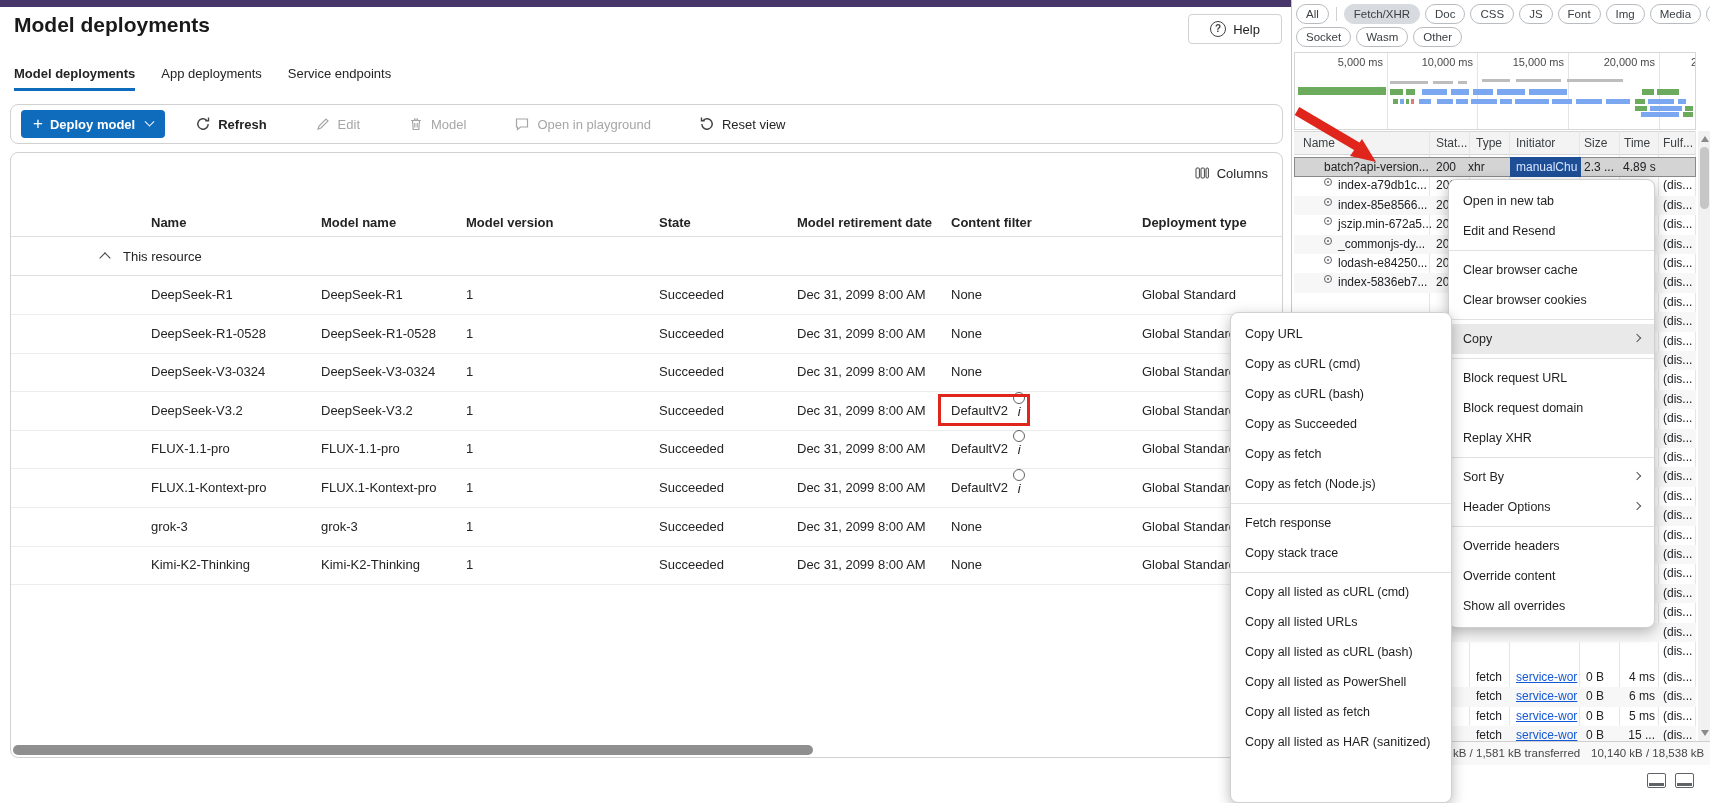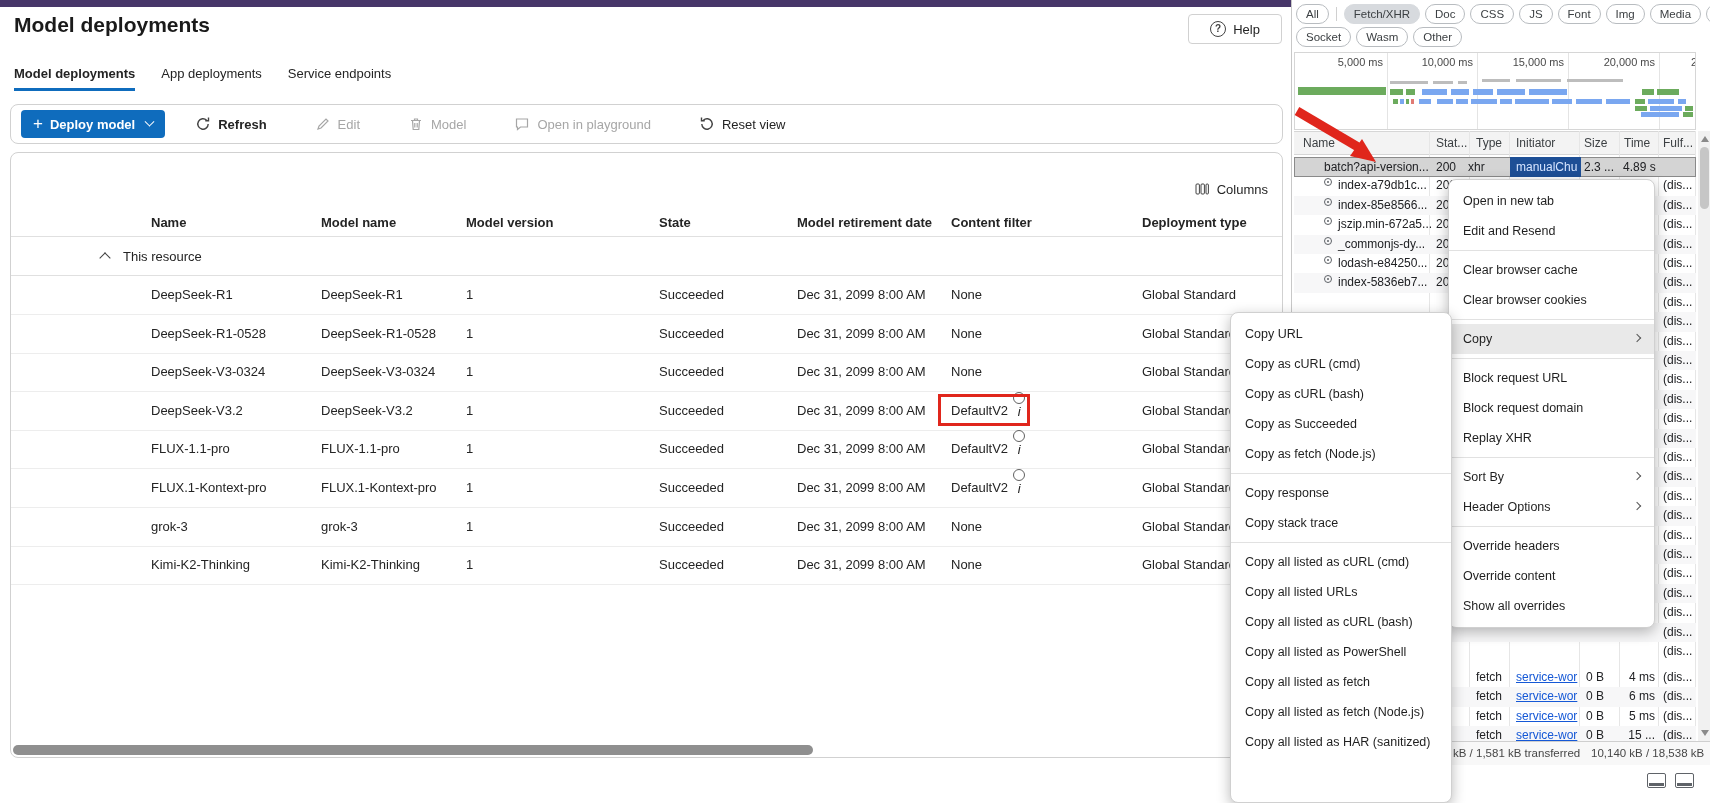--- a/index.html
+++ b/index.html
@@ -23,21 +23,21 @@
     border-radius:8px; display:flex; align-items:center; padding-left:10px; gap:10px; background:#fff; }
   .tbtn { display:flex; align-items:center; gap:7px; font-size:13px; padding:0 10px; height:28px; color:#242424; cursor:pointer;}
   .tbtn.disabled { color:#a6a6a6; }
   .deploy { background:#0f6cbd; color:#fff; border-radius:4px; font-weight:600; padding:0 12px; margin-right:10px;}
   .plus { font-size:17px; font-weight:400; line-height:26px; }
   .chev-dn { width:7px; height:7px; border-right:1.6px solid #fff; border-bottom:1.6px solid #fff; transform:rotate(45deg) translate(-2px,-2px); margin-left:4px;}
   .ticon { width:16px; height:16px; display:inline-block; }
 
   
   .card { position:absolute; left:10px; top:152px; width:1273px; height:606px; border:1px solid #d1d1d1; border-radius:8px; background:#fff; }
-  .columns-btn { position:absolute; right:14px; top:6px; height:28px; display:flex; align-items:center; gap:8px; font-size:13px; color:#242424; cursor:pointer;margin-top:16px;}
+  .columns-btn { position:absolute; right:14px; top:6px; height:28px; display:flex; align-items:center; gap:8px; font-size:13px; color:#242424; cursor:pointer;}
   .thead span { position:absolute; top:62px; font-size:13px; font-weight:700; color:#242424; }
   .thead-line { position:absolute; left:0; right:0; top:83px; height:1px; background:#e0e0e0; }
   .group-row { position:absolute; left:0; right:0; top:84px; height:39px; border-bottom:1px solid #e0e0e0; }
   .chev-up { position:absolute; left:90px; top:17px; width:8px; height:8px; border-left:1.6px solid #424242; border-top:1.6px solid #424242; transform:rotate(45deg);}
   .group-label { position:absolute; left:112px; top:0; line-height:39px; font-size:13px; color:#242424; }
   .trow { position:absolute; left:0; right:0; height:39px; border-bottom:1px solid #ededed; }
   .trow span { position:absolute; top:0; line-height:38px; font-size:13px; color:#242424; white-space:nowrap;}
   .link { color:#0f6cbd; cursor:pointer; }
   .info-icon { display:inline-block; width:12px; height:12px; border:1px solid #616161; border-radius:50%;
     font-size:9px; line-height:11px; text-align:center; color:#616161; margin-left:5px; vertical-align:1px; font-style:italic;}
@@ -516,28 +516,28 @@
       <div class="msep"></div>
       <div class="mitem">Override headers</div>
       <div class="mitem">Override content</div>
       <div class="mitem">Show all overrides</div>
     </div>
   <div class="menu" id="copy-menu">
       <div class="mitem">Copy URL</div>
       <div class="mitem">Copy as cURL (cmd)</div>
       <div class="mitem">Copy as cURL (bash)</div>
       <div class="mitem">Copy as Succeeded</div>
+      <div class="mitem">Copy as fetch</div>
       <div class="mitem">Copy as fetch (Node.js)</div>
       <div class="msep"></div>
-      <div class="mitem">Copy response</div>
+      <div class="mitem">Fetch response</div>
       <div class="mitem">Copy stack trace</div>
       <div class="msep"></div>
       <div class="mitem">Copy all listed as cURL (cmd)</div>
       <div class="mitem">Copy all listed URLs</div>
       <div class="mitem">Copy all listed as cURL (bash)</div>
       <div class="mitem">Copy all listed as PowerShell</div>
       <div class="mitem">Copy all listed as fetch</div>
-      <div class="mitem">Copy all listed as fetch (Node.js)</div>
       <div class="mitem">Copy all listed as HAR (sanitized)</div>
     </div>
 
 <div class="redbox" style="left: 1233px; top: 406px; width: 165px; height: 33px;"></div>
   </div>
 
 </body></html>

